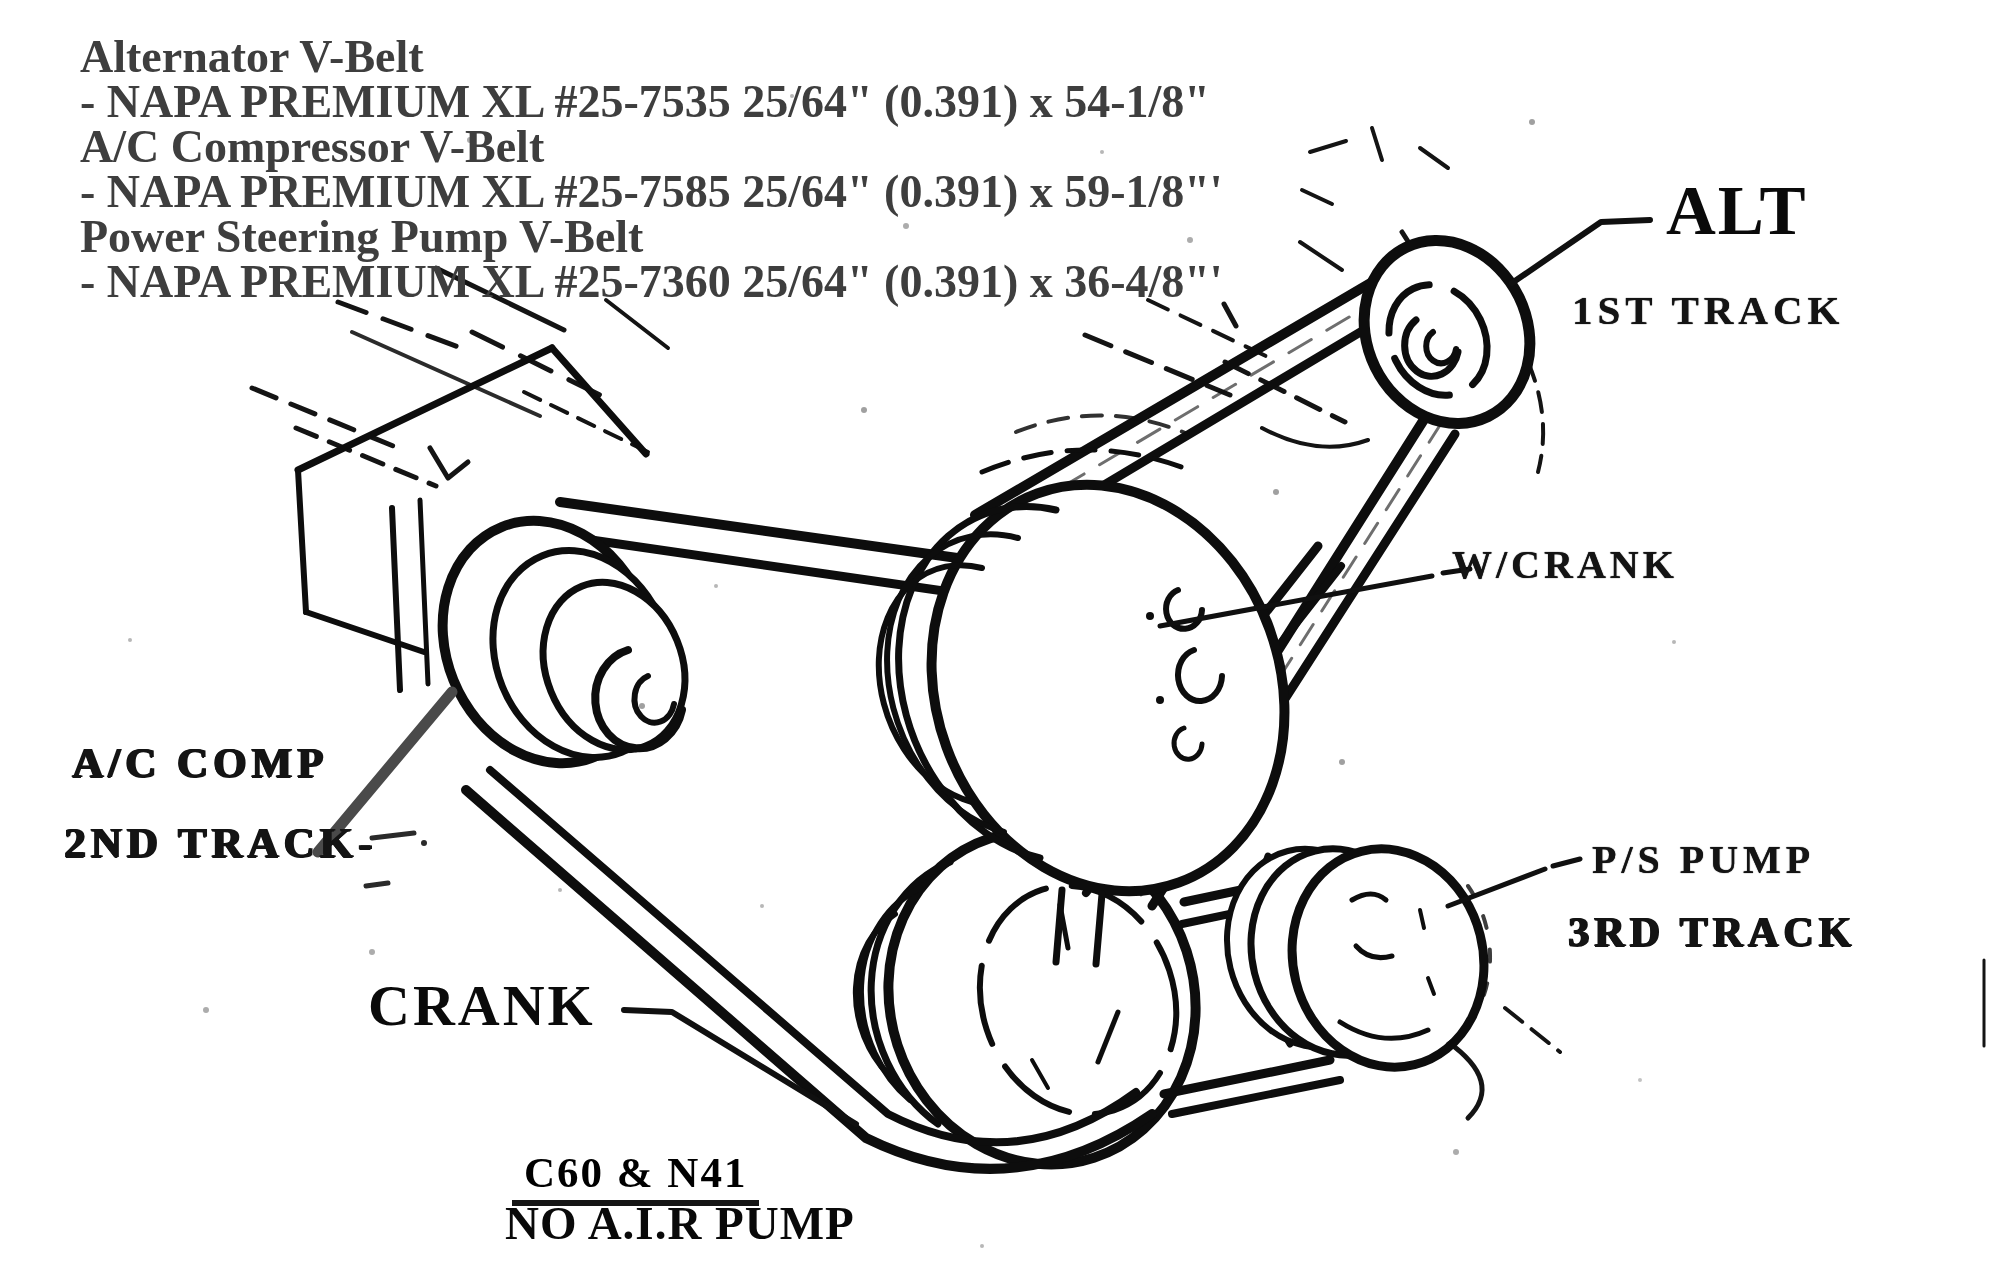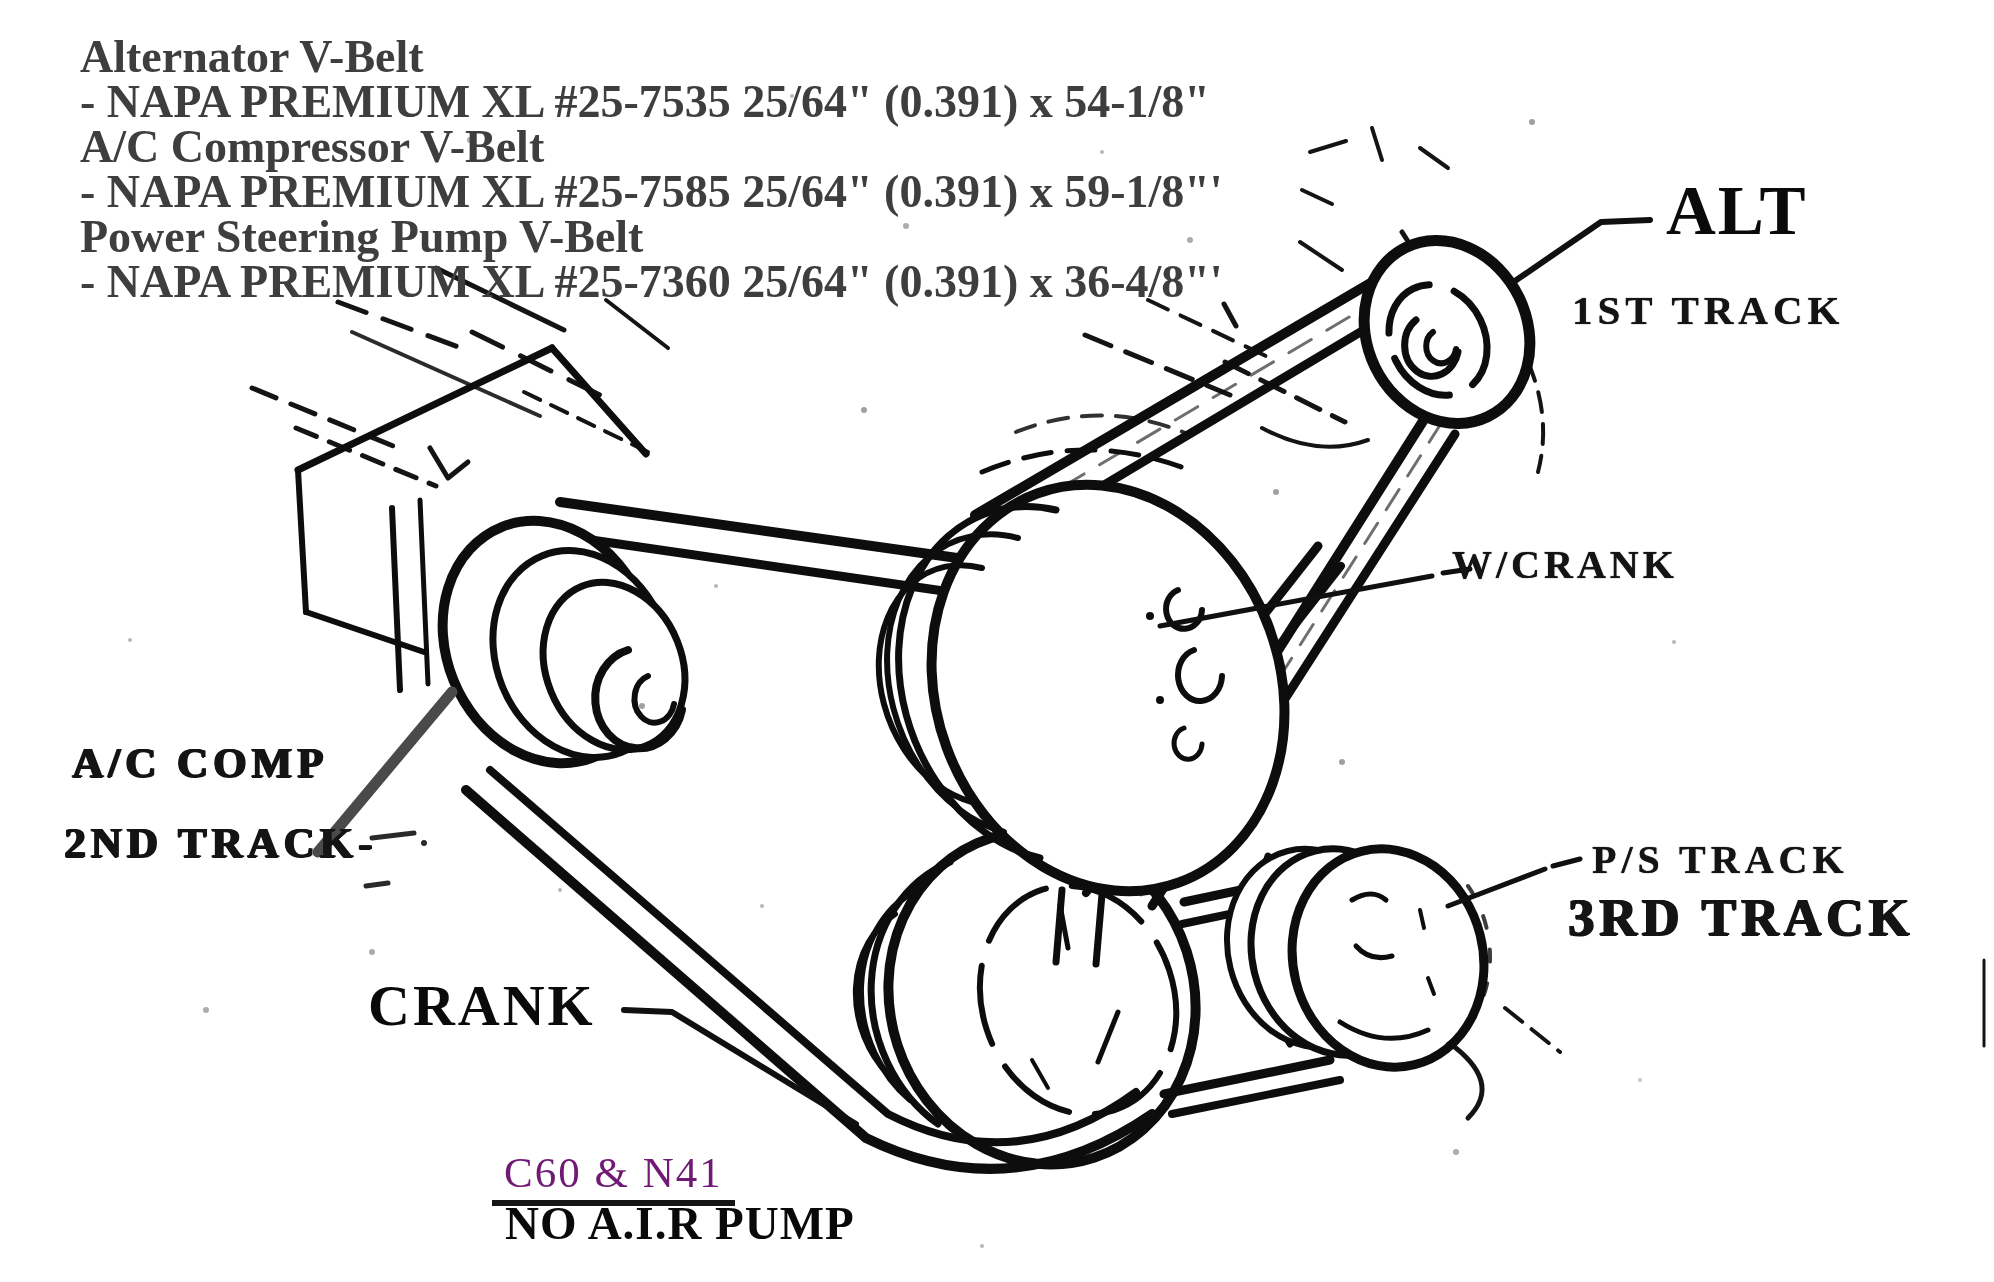--- a/index.html
+++ b/index.html
@@ -14,26 +14,26 @@
   
   .big{font-weight:bold;color:#0a0a0a;}
   .alt-label{left:1666px;top:172px;font-size:69px;letter-spacing:2px;}
   .crank-label{left:368px;top:972px;font-size:58px;letter-spacing:3px;}
   
   .tw{font-weight:700;color:#141414;letter-spacing:5px;text-shadow:0 0 1px #000;}
   .heavy{text-shadow:1.4px 0 0 currentColor,-0.7px 0 0 currentColor,0 0.7px 0 currentColor;}
   .first-track{left:1572px;top:286px;font-size:41px;}
   .wpump-label{left:1452px;top:541px;font-size:40px;letter-spacing:4px;}
   .ps-label{left:1592px;top:836px;font-size:40px;}
-  .third-track{left:1568px;top:888px;font-size:52px;text-align:center;}
+  .third-track{left:1568px;top:908px;font-size:42px;text-align:center;}
   .ac-label{left:72px;top:738px;font-size:43px;}
   .second-track{left:64px;top:818px;font-size:43px;}
   
-  .codes{left:492px;top:1148px;font-size:43px;font-weight:normal;letter-spacing:2px;
-         border-bottom:6px solid #151515;padding:0 12px 3px 12px;color:#701a75;}
+  .codes{left:512px;top:1148px;font-size:43px;font-weight:bold;letter-spacing:2px;
+         border-bottom:6px solid #151515;padding:0 12px 3px 12px;color:#000000;}
   .noair{left:484px;top:1196px;font-size:47px;font-weight:bold;letter-spacing:1px;color:#090909;margin-left:21px;}
   svg{position:absolute;left:0;top:0;}
   svg *{stroke-linecap:round;stroke-linejoin:round;}
 </style>
 </head>
 <body>
 
 <svg width="1994" height="1282" viewBox="0 0 1994 1282" aria-hidden="true">
 
   <g stroke="#141414" fill="none">
@@ -194,19 +194,19 @@
   <div>- NAPA PREMIUM XL #25-7535 25/64" (0.391) x 54-1/8"</div>
   <div>A/C Compressor V-Belt</div>
   <div>- NAPA PREMIUM XL #25-7585 25/64" (0.391) x 59-1/8"'</div>
   <div>Power Steering Pump V-Belt</div>
   <div>- NAPA PREMIUM XL #25-7360 25/64" (0.391) x 36-4/8"'</div>
 </div>
 
 <div class="abs big alt-label">ALT</div>
 <div class="abs tw first-track">1ST TRACK</div>
 <div class="abs tw wpump-label">W/CRANK</div>
-<div class="abs tw ps-label">P/S TRACK</div>
+<div class="abs tw ps-label">P/S PUMP</div>
 <div class="abs tw heavy third-track">3RD TRACK</div>
 <div class="abs tw heavy ac-label">A/C COMP</div>
 <div class="abs tw heavy second-track">2ND TRACK-</div>
 <div class="abs big crank-label">CRANK</div>
 <div class="abs codes">C60 &amp; N41</div>
 <div class="abs noair">NO A.I.R PUMP</div>
 
 </body></html>

